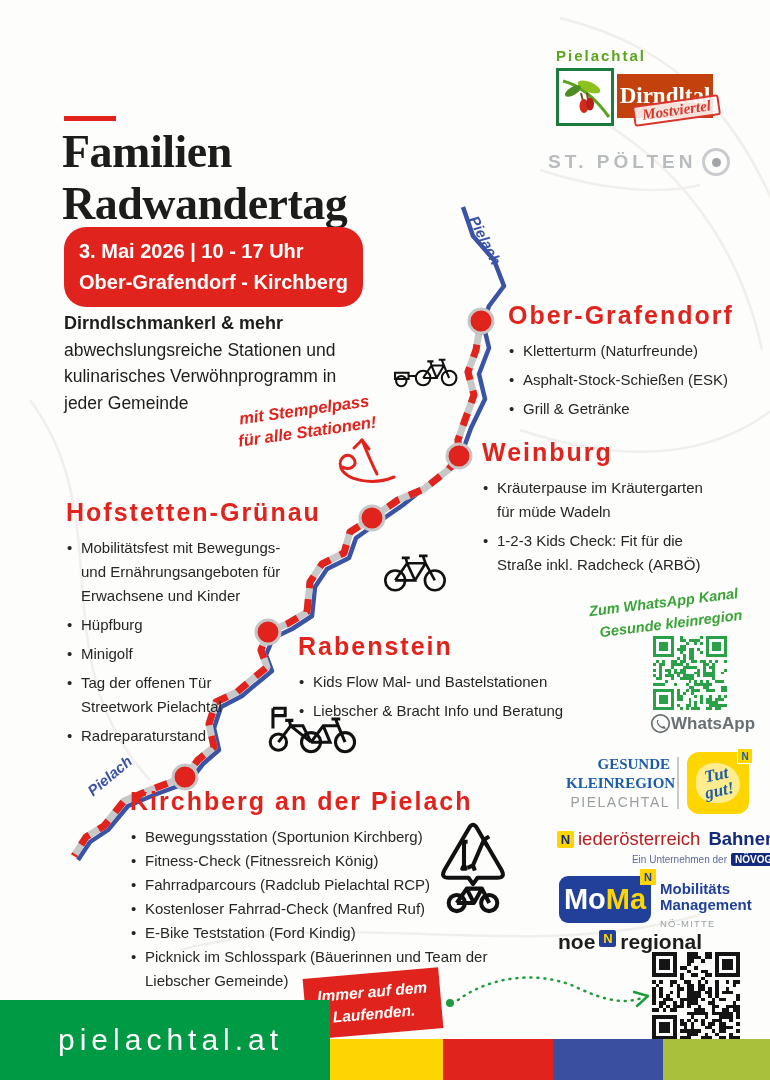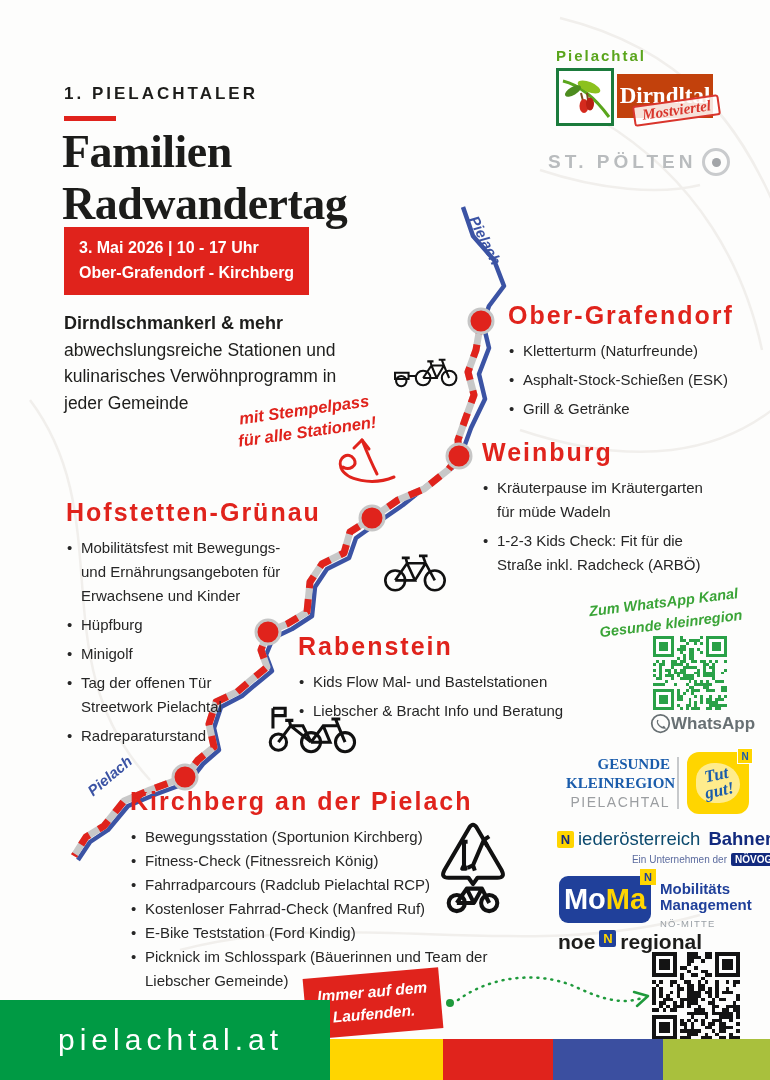--- a/index.html
+++ b/index.html
@@ -6,21 +6,21 @@
   #poster{position:relative;width:770px;height:1080px;background:#fdfdfc;overflow:hidden;
           font-family:"Liberation Sans",sans-serif;color:#1d1d1b;}
   .abs{position:absolute;}
   svg{display:block;}
   
   .kicker{left:64px;top:84px;font-size:17px;font-weight:700;letter-spacing:3px;color:#1d1d1b;}
   .kicker-dash{left:64px;top:116px;width:52px;height:5px;background:#e0231c;}
   .title{left:62px;top:126px;font-family:"Liberation Serif",serif;font-weight:700;
          font-size:46px;line-height:1.12;color:#1c1c1a;letter-spacing:-.5px;}
   .date-banner{left:64px;top:227px;background:#e0231c;color:#fff;padding:9px 15px;
-               font-size:16px;font-weight:700;line-height:1.55;}
+               font-size:20px;font-weight:700;line-height:1.55;border-radius:22px;}
   .intro{left:64px;top:310px;width:310px;font-size:17.5px;line-height:1.5;}
   .intro b{font-size:18px;}
   .intro-rest{white-space:pre-line;}
   .stamp-note{left:240px;top:398px;color:#e0231c;font-size:16.5px;font-weight:700;
               font-style:italic;transform:rotate(-8deg);line-height:1.35;}
   .stamp-note .l2{margin-left:-4px;}
   
   .brand-region{left:556px;top:47px;color:#5aa51c;font-size:15px;font-weight:600;letter-spacing:2px;}
   .dirndl-box{left:556px;top:68px;width:58px;height:58px;background:#fff;border:3px solid #1b7b3c;box-sizing:border-box;}
   .dirndl-word{left:617px;top:74px;width:96px;height:44px;background:#c2410c;color:#fff;
@@ -69,21 +69,21 @@
   .tutgut .script{position:relative;width:44px;text-align:center;transform:rotate(-12deg);
                   color:#1a5cab;font-family:"Liberation Serif",serif;font-style:italic;
                   font-weight:700;font-size:17px;line-height:.95;}
   .tutgut .flag{position:absolute;top:-4px;right:-4px;width:14px;height:14px;background:#ffd500;
                 border:1px solid #fff;color:#1a5cab;font-size:10px;font-weight:700;
                 display:flex;align-items:center;justify-content:center;}
   .bahnen{left:557px;top:828px;}
   .bahnen-row{display:flex;align-items:center;gap:4px;}
   .nbox{width:17px;height:17px;background:#ffd500;color:#122a7e;font-weight:700;font-size:13px;
         display:flex;align-items:center;justify-content:center;border-radius:2px;}
-  .bahnen-thin{color:#0c4a6e;font-size:18.5px;}
+  .bahnen-thin{color:#b91c1c;font-size:18.5px;}
   .bahnen-bold{color:#122a7e;font-size:18.5px;font-weight:700;margin-left:4px;}
   .bahnen-sub{margin-top:3px;display:flex;justify-content:flex-end;align-items:center;gap:4px;
               font-size:10px;color:#5b6b9e;}
   .noevog{background:#122a7e;color:#fff;font-weight:700;font-size:10px;padding:1px 4px;border-radius:2px;}
   .moma{left:559px;top:876px;display:flex;gap:9px;}
   .moma-box{position:relative;width:92px;height:47px;background:#20409a;border-radius:9px;
             display:flex;align-items:center;justify-content:center;font-size:29px;font-weight:700;}
   .moma-box .mo{color:#fff;}.moma-box .ma{color:#ffd500;}
   .moma-box .flag{position:absolute;top:-7px;right:-5px;width:16px;height:16px;background:#ffd500;
                   color:#20409a;font-size:11px;font-weight:700;display:flex;align-items:center;justify-content:center;}
@@ -171,21 +171,20 @@
     <g stroke="#111" stroke-width="4.5" stroke-linejoin="round" transform="translate(437,822) scale(.9)">
       <path d="M36 6 Q40 0 44 6 L72 54 Q76 62 67 62 L45 62 L40 69 L35 62 L13 62 Q4 62 8 54 Z"></path>
       <path d="M30 22 L30 48 M26 22 h8 M30 48 L28 52 h4 z"></path>
       <path d="M52 20 L40 48 M52 20 l6 -4 M52 20 l4 7 M40 48 l-6 3 M40 48 l2 6"></path>
       <circle cx="22" cy="90" r="9"></circle>
         <circle cx="58" cy="90" r="9"></circle>
       <path d="M22 90 L33 74 L50 74 L58 90 M33 74 L41 90 L22 90 M41 90 L50 74"></path>
     </g>
   </svg>
 
-  <div class="abs kicker">1. PIELACHTALER</div>
   <div class="abs kicker-dash"></div>
   <div class="abs title">
     <div>Familien</div>
     <div>Radwandertag</div>
   </div>
   <div class="abs date-banner">
     <div>3. Mai 2026 | 10 - 17 Uhr</div>
     <div>Ober-Grafendorf - Kirchberg</div>
   </div>
   <div class="abs intro">

